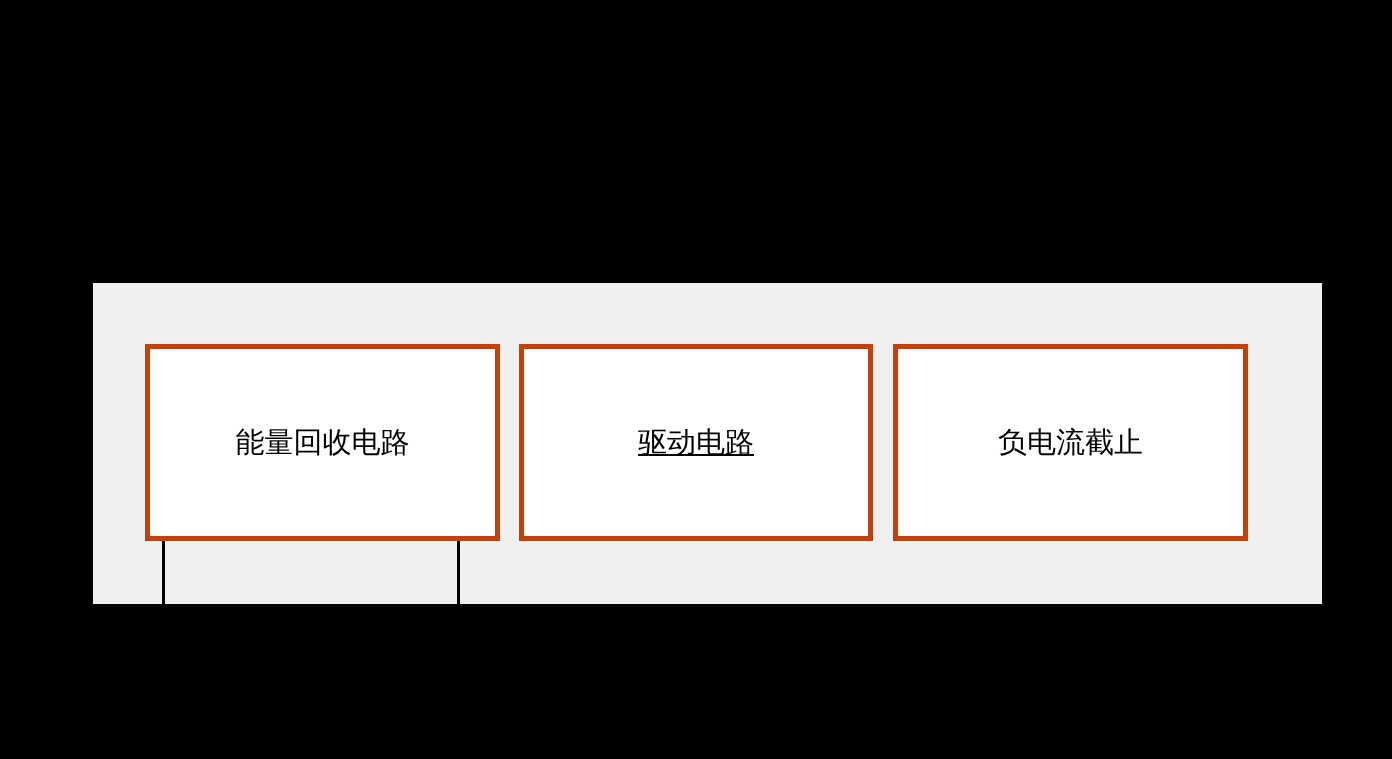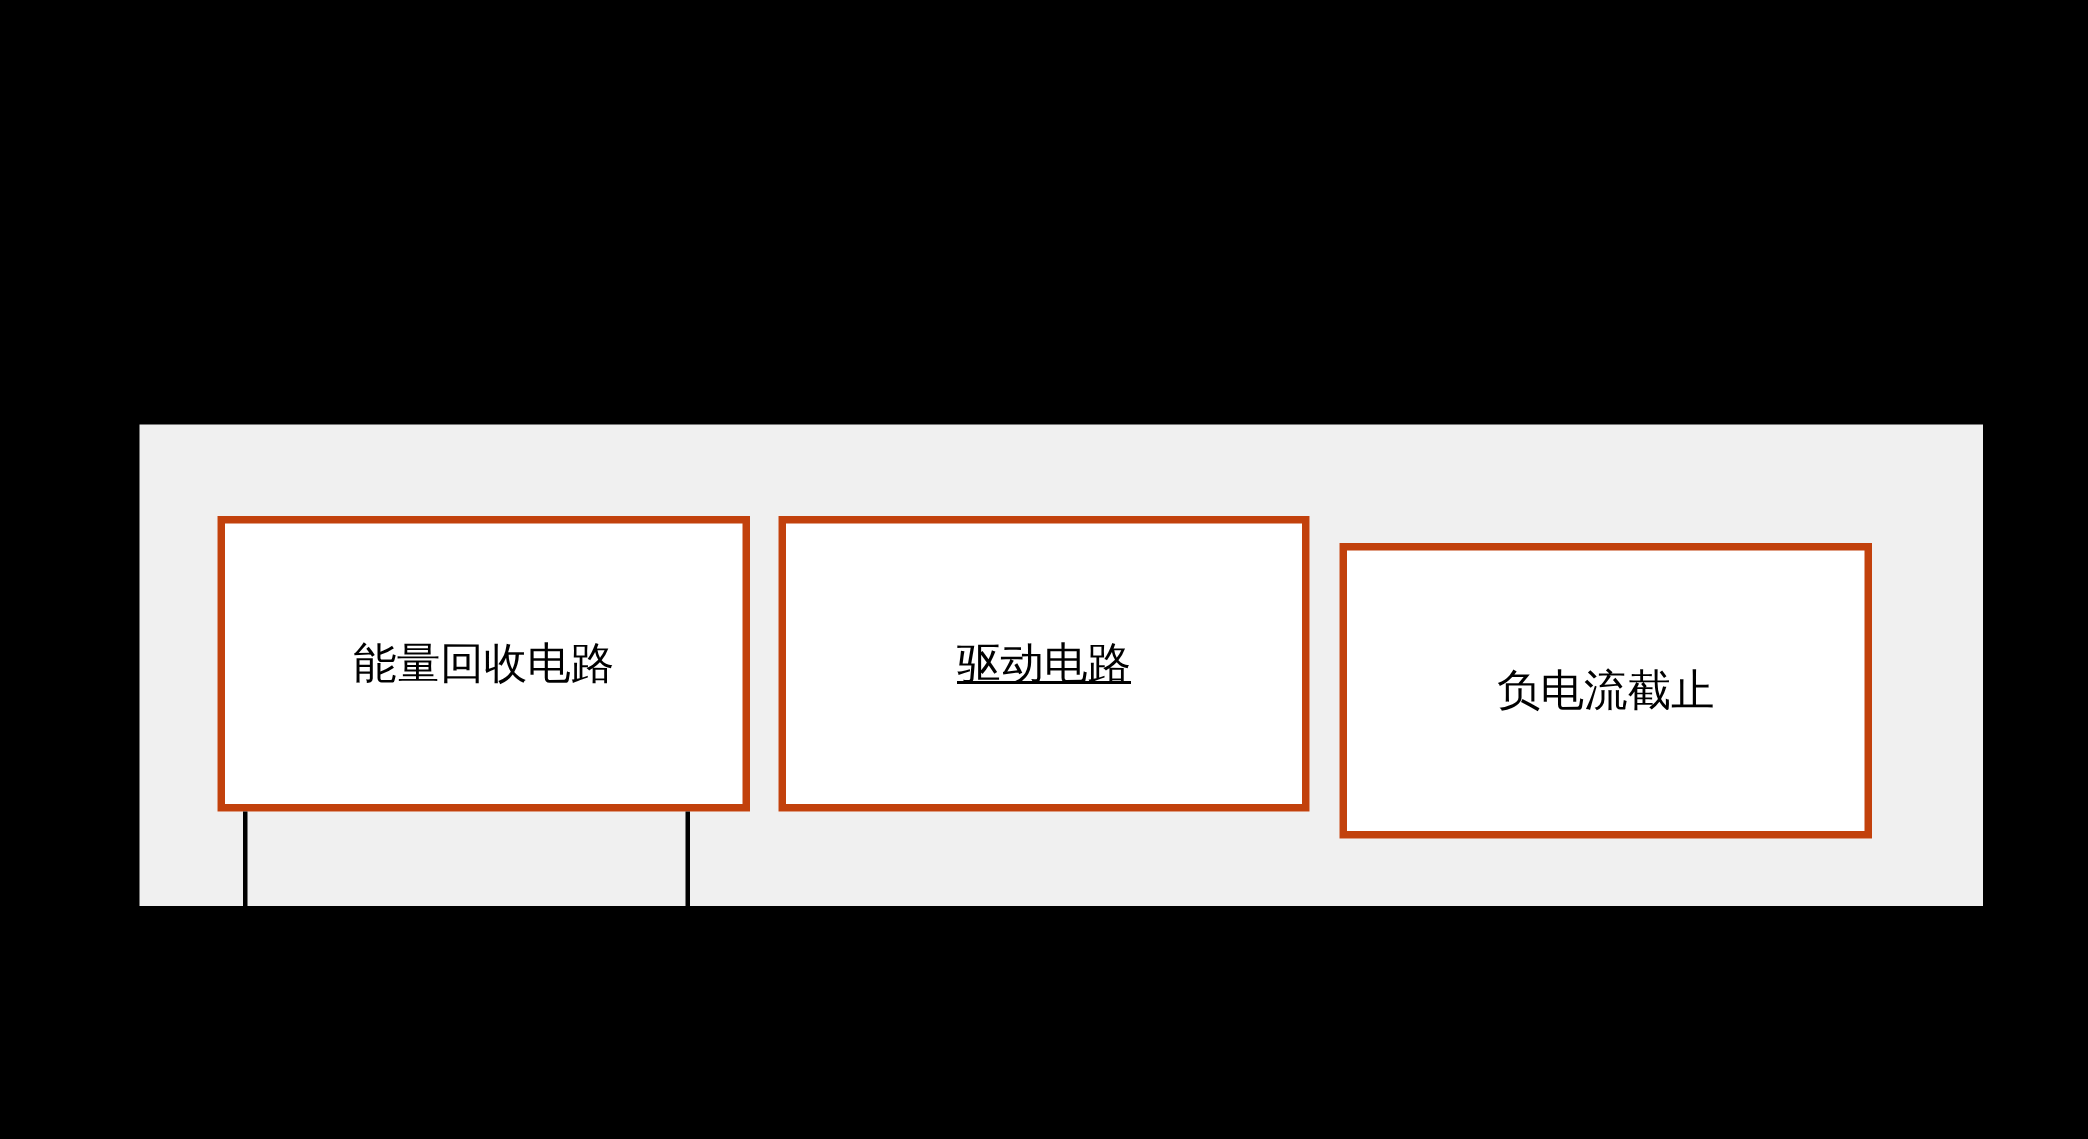--- a/index.html
+++ b/index.html
@@ -28,21 +28,21 @@
     height: 197px;
     background: #ffffff;
     border: 5px solid #c2410c;
     box-sizing: border-box;
     display: flex;
     align-items: center;
     justify-content: center;
   }
   .block-1 { left: 52px;  width: 355px; }
   .block-2 { left: 426px; width: 354px; text-decoration: underline; }
-  .block-3 { left: 800px; width: 355px; margin-top: 18px; }
+  .block-3 { left: 800px; width: 355px; }
   .block-label {
     font-size: 29px;
     color: #000000;
     white-space: nowrap;
   }
   .connector {
     position: absolute;
     width: 3px;
     top: 258px;
     height: 63px;

